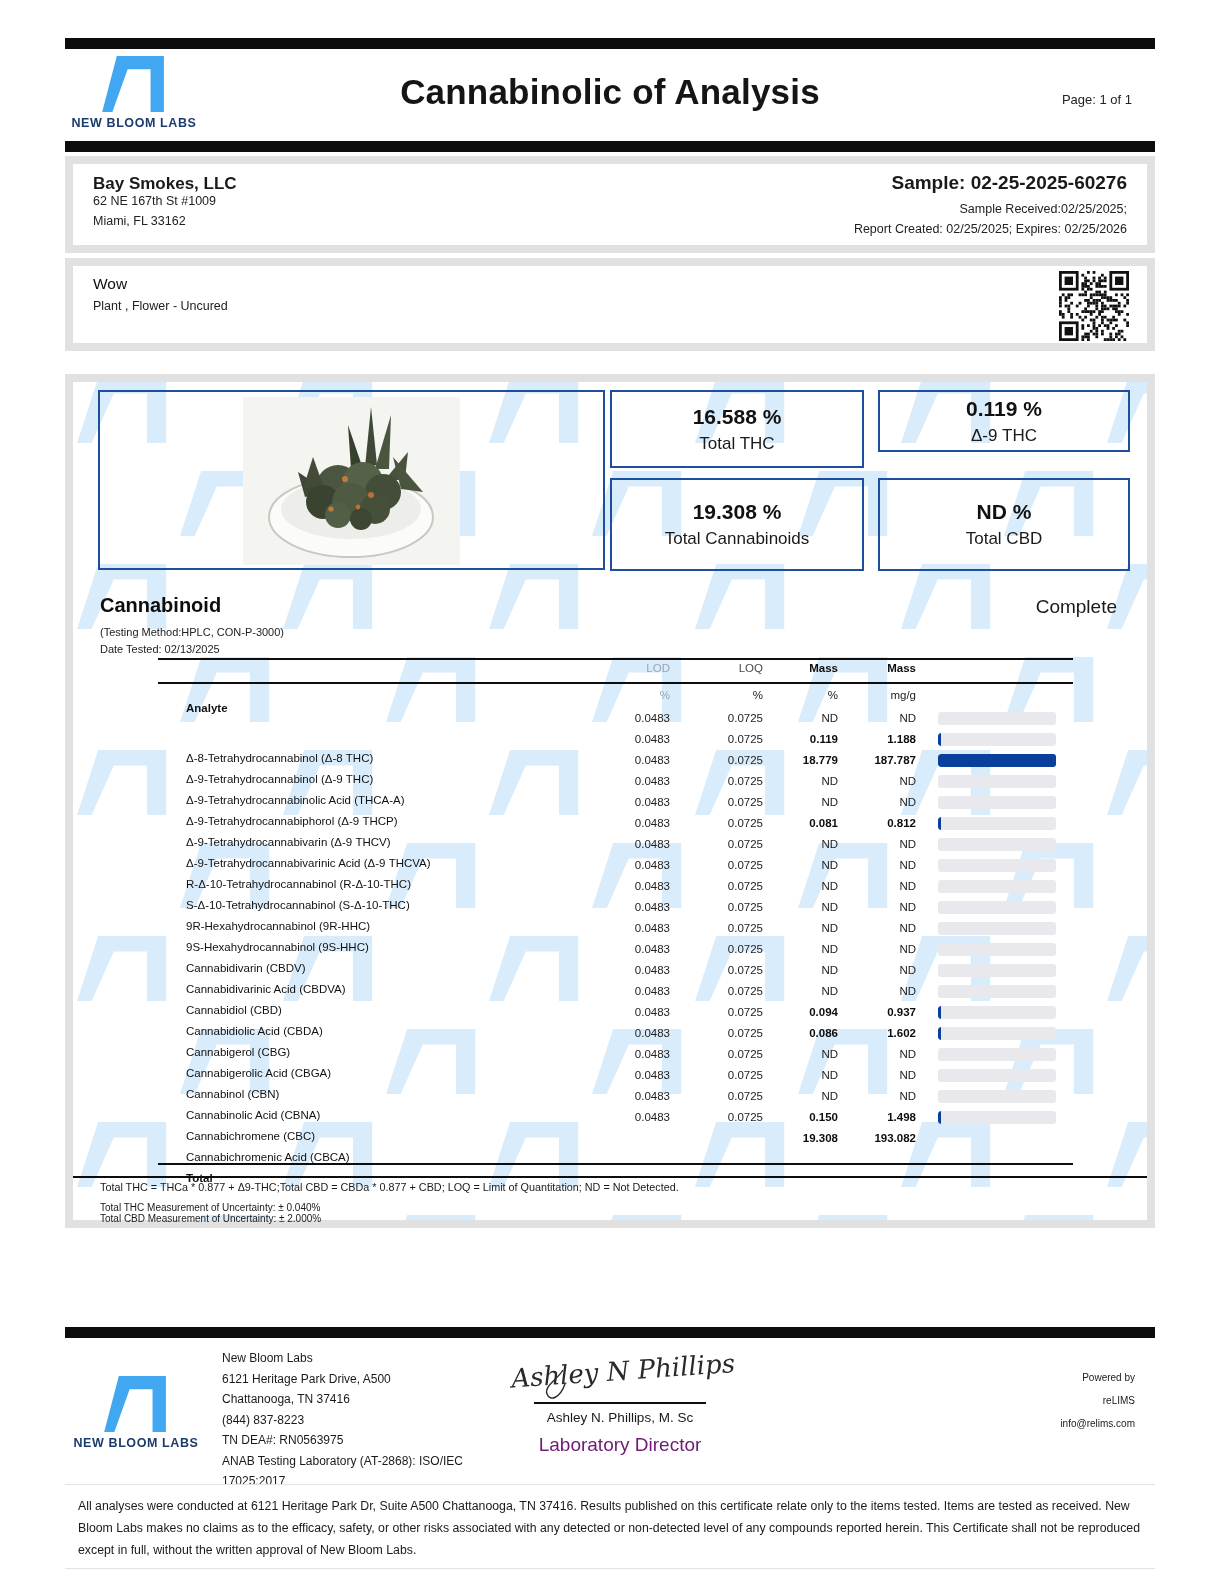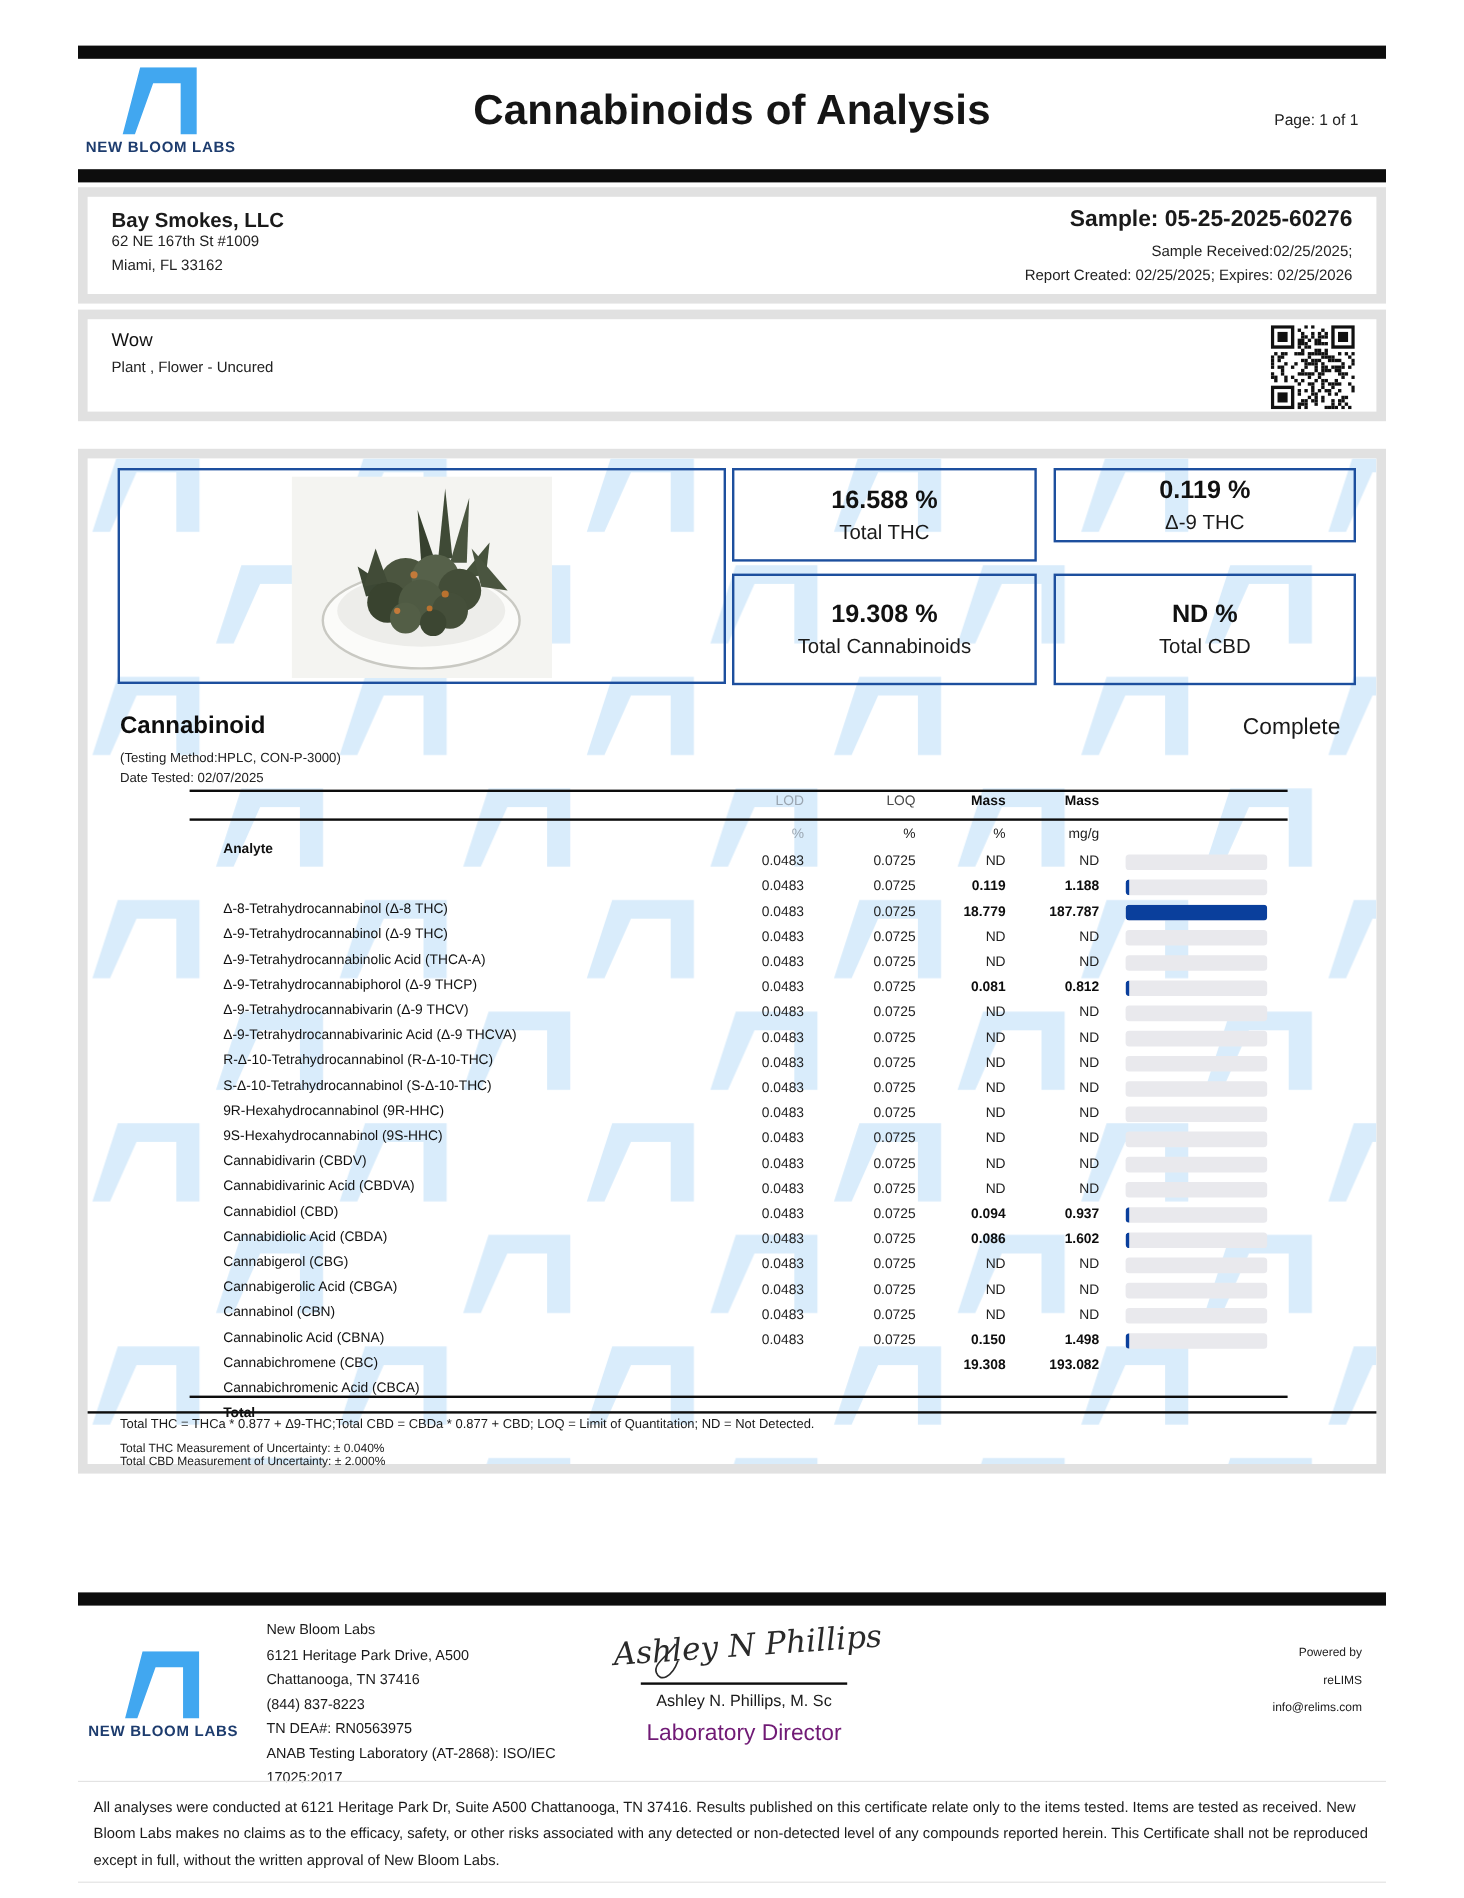--- a/index.html
+++ b/index.html
@@ -104,34 +104,34 @@
 <div class="page">
 
   <div class="black-bar" style="top:38px"></div>
 
   <div class="logo-block logo-header">
     <svg class="logo-glyph" width="82" height="56" viewBox="0 0 100 88">
       <path d="M0,88 L23,0 L97,0 L97,88 L76,88 L76,21 L40,21 L16,88 Z" fill="#41a7f0"></path>
     </svg>
     <div class="logo-text">NEW BLOOM LABS</div>
   </div>
-  <div class="doc-title">Cannabinoids of Analysis</div>
+  <div class="doc-title">Cannabinolic of Analysis</div>
   <div class="page-num">Page: 1 of 1</div>
 
   <div class="black-bar" style="top:141px"></div>
 
   <div class="panel company-panel">
     <div class="panel-inner">
       <div class="client-block">
         <div class="client-name">Bay Smokes, LLC</div>
         <div class="client-line">62 NE 167th St #1009</div>
         <div class="client-line">Miami, FL 33162</div>
       </div>
       <div class="sample-block">
-        <div class="sample-id">Sample: 05-25-2025-60276</div>
+        <div class="sample-id">Sample: 02-25-2025-60276</div>
         <div class="sample-line">Sample Received:02/25/2025;</div>
         <div class="sample-line">Report Created: 02/25/2025; Expires: 02/25/2026</div>
       </div>
     </div>
   </div>
 
   <div class="panel product-panel">
     <div class="panel-inner">
       <div class="product-name">Wow</div>
       <div class="product-type">Plant , Flower - Uncured</div>
@@ -387,21 +387,21 @@
         <div class="sum-label">Total Cannabinoids</div>
       </div>
       <div class="sum-box sum-4">
         <div class="sum-value">ND %</div>
         <div class="sum-label">Total CBD</div>
       </div>
 
       <div class="section-title">Cannabinoid</div>
       <div class="section-status">Complete</div>
       <div class="section-method">(Testing Method:HPLC, CON-P-3000)</div>
-      <div class="section-date">Date Tested: 02/07/2025</div>
+      <div class="section-date">Date Tested: 02/13/2025</div>
 
       <div class="rule rule-top"></div>
       <div class="rule rule-mid"></div>
       <div class="rule rule-bottom"></div>
       <div class="rule rule-full"></div>
 
       <div class="thead">
         <span class="c-analyte">Analyte</span>
         <span class="c-num c-lod h-lod">LOD</span>
         <span class="c-num c-loq h-loq">LOQ</span>

